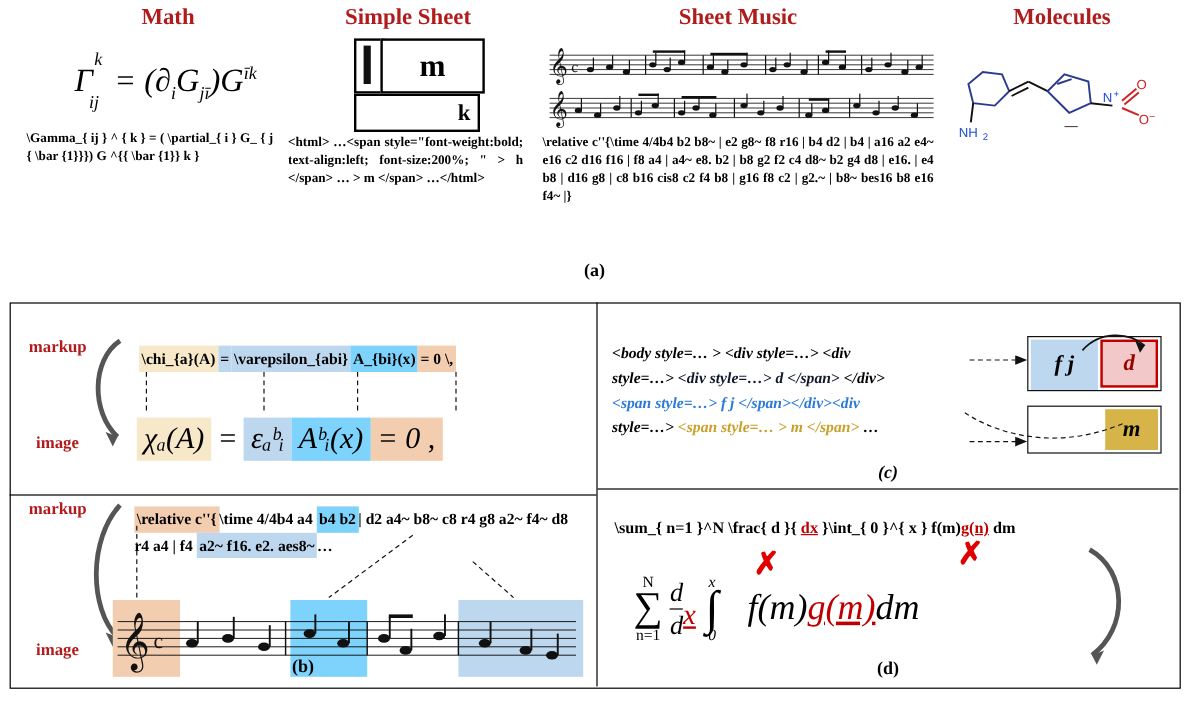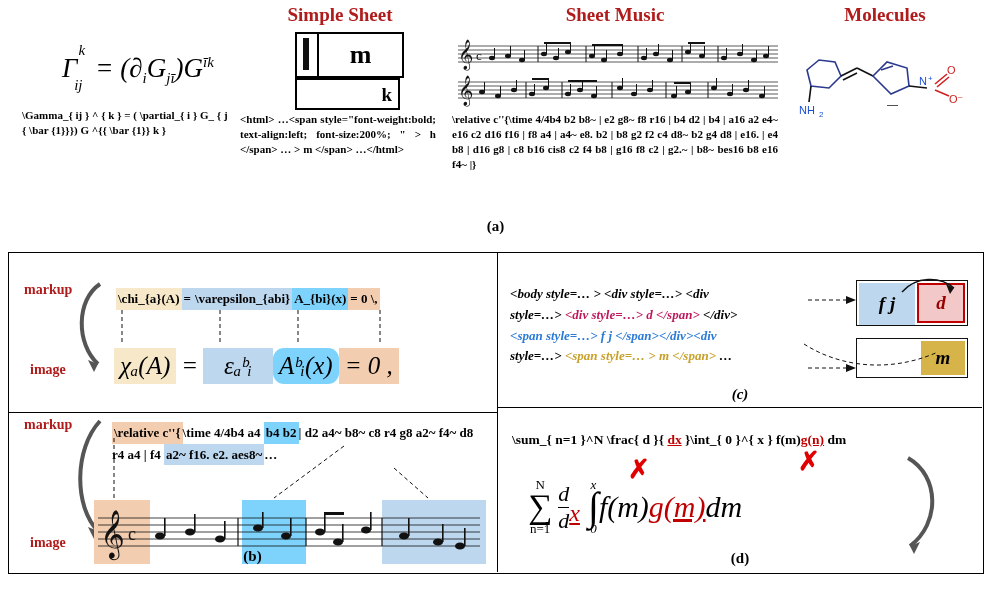--- a/index.html
+++ b/index.html
@@ -46,20 +46,21 @@
   
   .tbl-cell{border:2px solid #000;}
   svg{display:block;}
   .dash{stroke-dasharray:4 3;}
 </style>
 </head>
 <body>
 
 <div class="fig" style="left:0;top:0;width:991px;height:250px;">
 
+  <div class="colhead" style="position:absolute;left:25px;top:4px;width:230px;">Math</div>
   <div class="colhead" style="position:absolute;left:245px;top:4px;width:190px;">Simple Sheet</div>
   <div class="colhead" style="position:absolute;left:450px;top:4px;width:330px;">Sheet Music</div>
   <div class="colhead" style="position:absolute;left:790px;top:4px;width:190px;">Molecules</div>
 
   <div style="position:absolute;left:28px;top:40px;width:220px;height:60px;
               font-family:'Liberation Serif',serif;font-size:27px;font-style:italic;
               display:flex;align-items:center;justify-content:center;">
     <span style="position:relative;">
       Γ<sup style="font-style:italic;font-size:15px;position:relative;top:-12px;left:1px;">k</sup><sub style="font-style:italic;font-size:15px;position:relative;left:-10px;top:7px;">ij</sub>
       <span style="margin-left:-4px;">= (∂</span><sub style="font-size:15px;">i</sub><span>G</span><sub style="font-size:15px;">jī</sub><span>)G</span><sup style="font-size:15px;">īk</sup>
@@ -256,22 +257,22 @@
     <polygon points="28,116 18,112 24,124" fill="#555"></polygon>
   </svg>
 
   <div class="markupline" style="position:absolute;left:108px;top:36px;width:360px;">
     <span class="tok tok-yellow">\chi_{a}(A)</span><span class="tok tok-blue">=</span><span class="tok tok-blue">\varepsilon_{abi}</span><span class="tok tok-green">A_{bi}(x)</span><span class="tok tok-peach">= 0 \,</span>
   </div>
 
   <div style="position:absolute;left:106px;top:92px;height:44px;display:flex;align-items:center;font-size:25px;font-style:italic;font-family:'Liberation Serif',serif;">
     <span class="tok tok-yellow" style="padding:4px 6px;">χₐ(A)</span>
     <span style="padding:4px 5px;">=</span>
-    <span class="tok tok-blue" style="padding:4px 21px;text-align:right;">εₐᵇᵢ</span>
-    <span class="tok tok-green" style="padding:4px 6px;border-radius:11px;">Aᵇᵢ(x)</span>
+    <span class="tok tok-blue" style="padding:4px 6px;text-align:right;">εₐᵇᵢ</span>
+    <span class="tok tok-green" style="padding:4px 6px;">Aᵇᵢ(x)</span>
     <span class="tok tok-peach" style="padding:4px 6px;">= 0 ,</span>
   </div>
 
   <svg style="position:absolute;left:100px;top:52px;" width="360" height="46">
     <g stroke="#111" stroke-width="1" fill="none" class="dash">
       <line x1="14" y1="6" x2="14" y2="40"></line>
       <line x1="112" y1="6" x2="112" y2="40"></line>
       <line x1="190" y1="6" x2="190" y2="40"></line>
       <line x1="272" y1="6" x2="272" y2="40"></line>
     </g>
@@ -335,21 +336,21 @@
       <line x1="300" y1="30" x2="334" y2="60"></line>
     </g>
   </svg>
 
   <div class="subcap" style="position:absolute;left:0;top:296px;width:489px;">(b)</div>
 </div>
 
 <div class="fig" style="left:498px;top:252px;width:484px;height:156px;font-style:italic;">
   <div class="markupline" style="position:absolute;left:12px;top:32px;width:300px;line-height:1.6;">
     <span>&lt;body  style=… &gt;  &lt;div  style=…&gt; &lt;div</span><br>
-    <span>style=…&gt; <span style="color:#be185d;">&lt;div style=…&gt; d &lt;/span&gt;</span> &lt;/div&gt;</span><br>
+    <span>style=…&gt; <span style="color:#0f172a;">&lt;div style=…&gt; d &lt;/span&gt;</span> &lt;/div&gt;</span><br>
     <span style="color:#2b7bd6;">&lt;span  style=…&gt; f j &lt;/span&gt;&lt;/div&gt;&lt;div</span><br>
     <span>style=…&gt; <span style="color:#c8a02a;">&lt;span style=… &gt; m &lt;/span&gt;</span> …</span>
   </div>
 
   <div style="position:absolute;left:358px;top:28px;width:112px;height:100px;">
     <div style="position:absolute;left:0;top:0;width:112px;height:46px;border:1.5px solid #111;box-sizing:border-box;">
       <div class="tok tok-blue" style="position:absolute;left:2px;top:2px;width:52px;height:40px;display:flex;align-items:center;justify-content:center;font-weight:bold;font-size:19px;">f j</div>
       <div style="position:absolute;left:60px;top:2px;width:48px;height:40px;background:#f3c8c8;border:2px solid #c00000;box-sizing:border-box;display:flex;align-items:center;justify-content:center;font-weight:bold;font-size:19px;color:#900;">d</div>
     </div>
     <div style="position:absolute;left:0;top:58px;width:112px;height:40px;border:1.5px solid #111;box-sizing:border-box;">
@@ -390,21 +391,21 @@
       <span>d</span>
       <span style="border-top:1.4px solid #000;width:100%;"></span>
       <span>d</span>
     </span>
     <span class="redtxt" style="font-size:24px;position:relative;top:6px;left:-2px;">x</span>
     <span style="display:inline-flex;flex-direction:column;align-items:center;font-size:13px;margin-left:6px;">
       <span>x</span>
       <span style="font-size:40px;line-height:0.7;">∫</span>
       <span>0</span>
     </span>
-    <span style="margin-left:0;">f(m)</span>
+    <span style="margin-left:24px;">f(m)</span>
     <span class="redtxt">g(m)</span>
     <span>dm</span>
   </div>
 
   <div style="position:absolute;left:130px;top:44px;color:#e00000;font-size:26px;font-weight:bold;">✗</div>
   <div style="position:absolute;left:300px;top:36px;color:#e00000;font-size:26px;font-weight:bold;">✗</div>
 
   <svg style="position:absolute;left:396px;top:40px;" width="56" height="110">
     <path d="M14 8 C 46 26, 46 74, 16 96" stroke="#555" stroke-width="4" fill="none"></path>
     <polygon points="16,96 26,92 20,104" fill="#555"></polygon>

